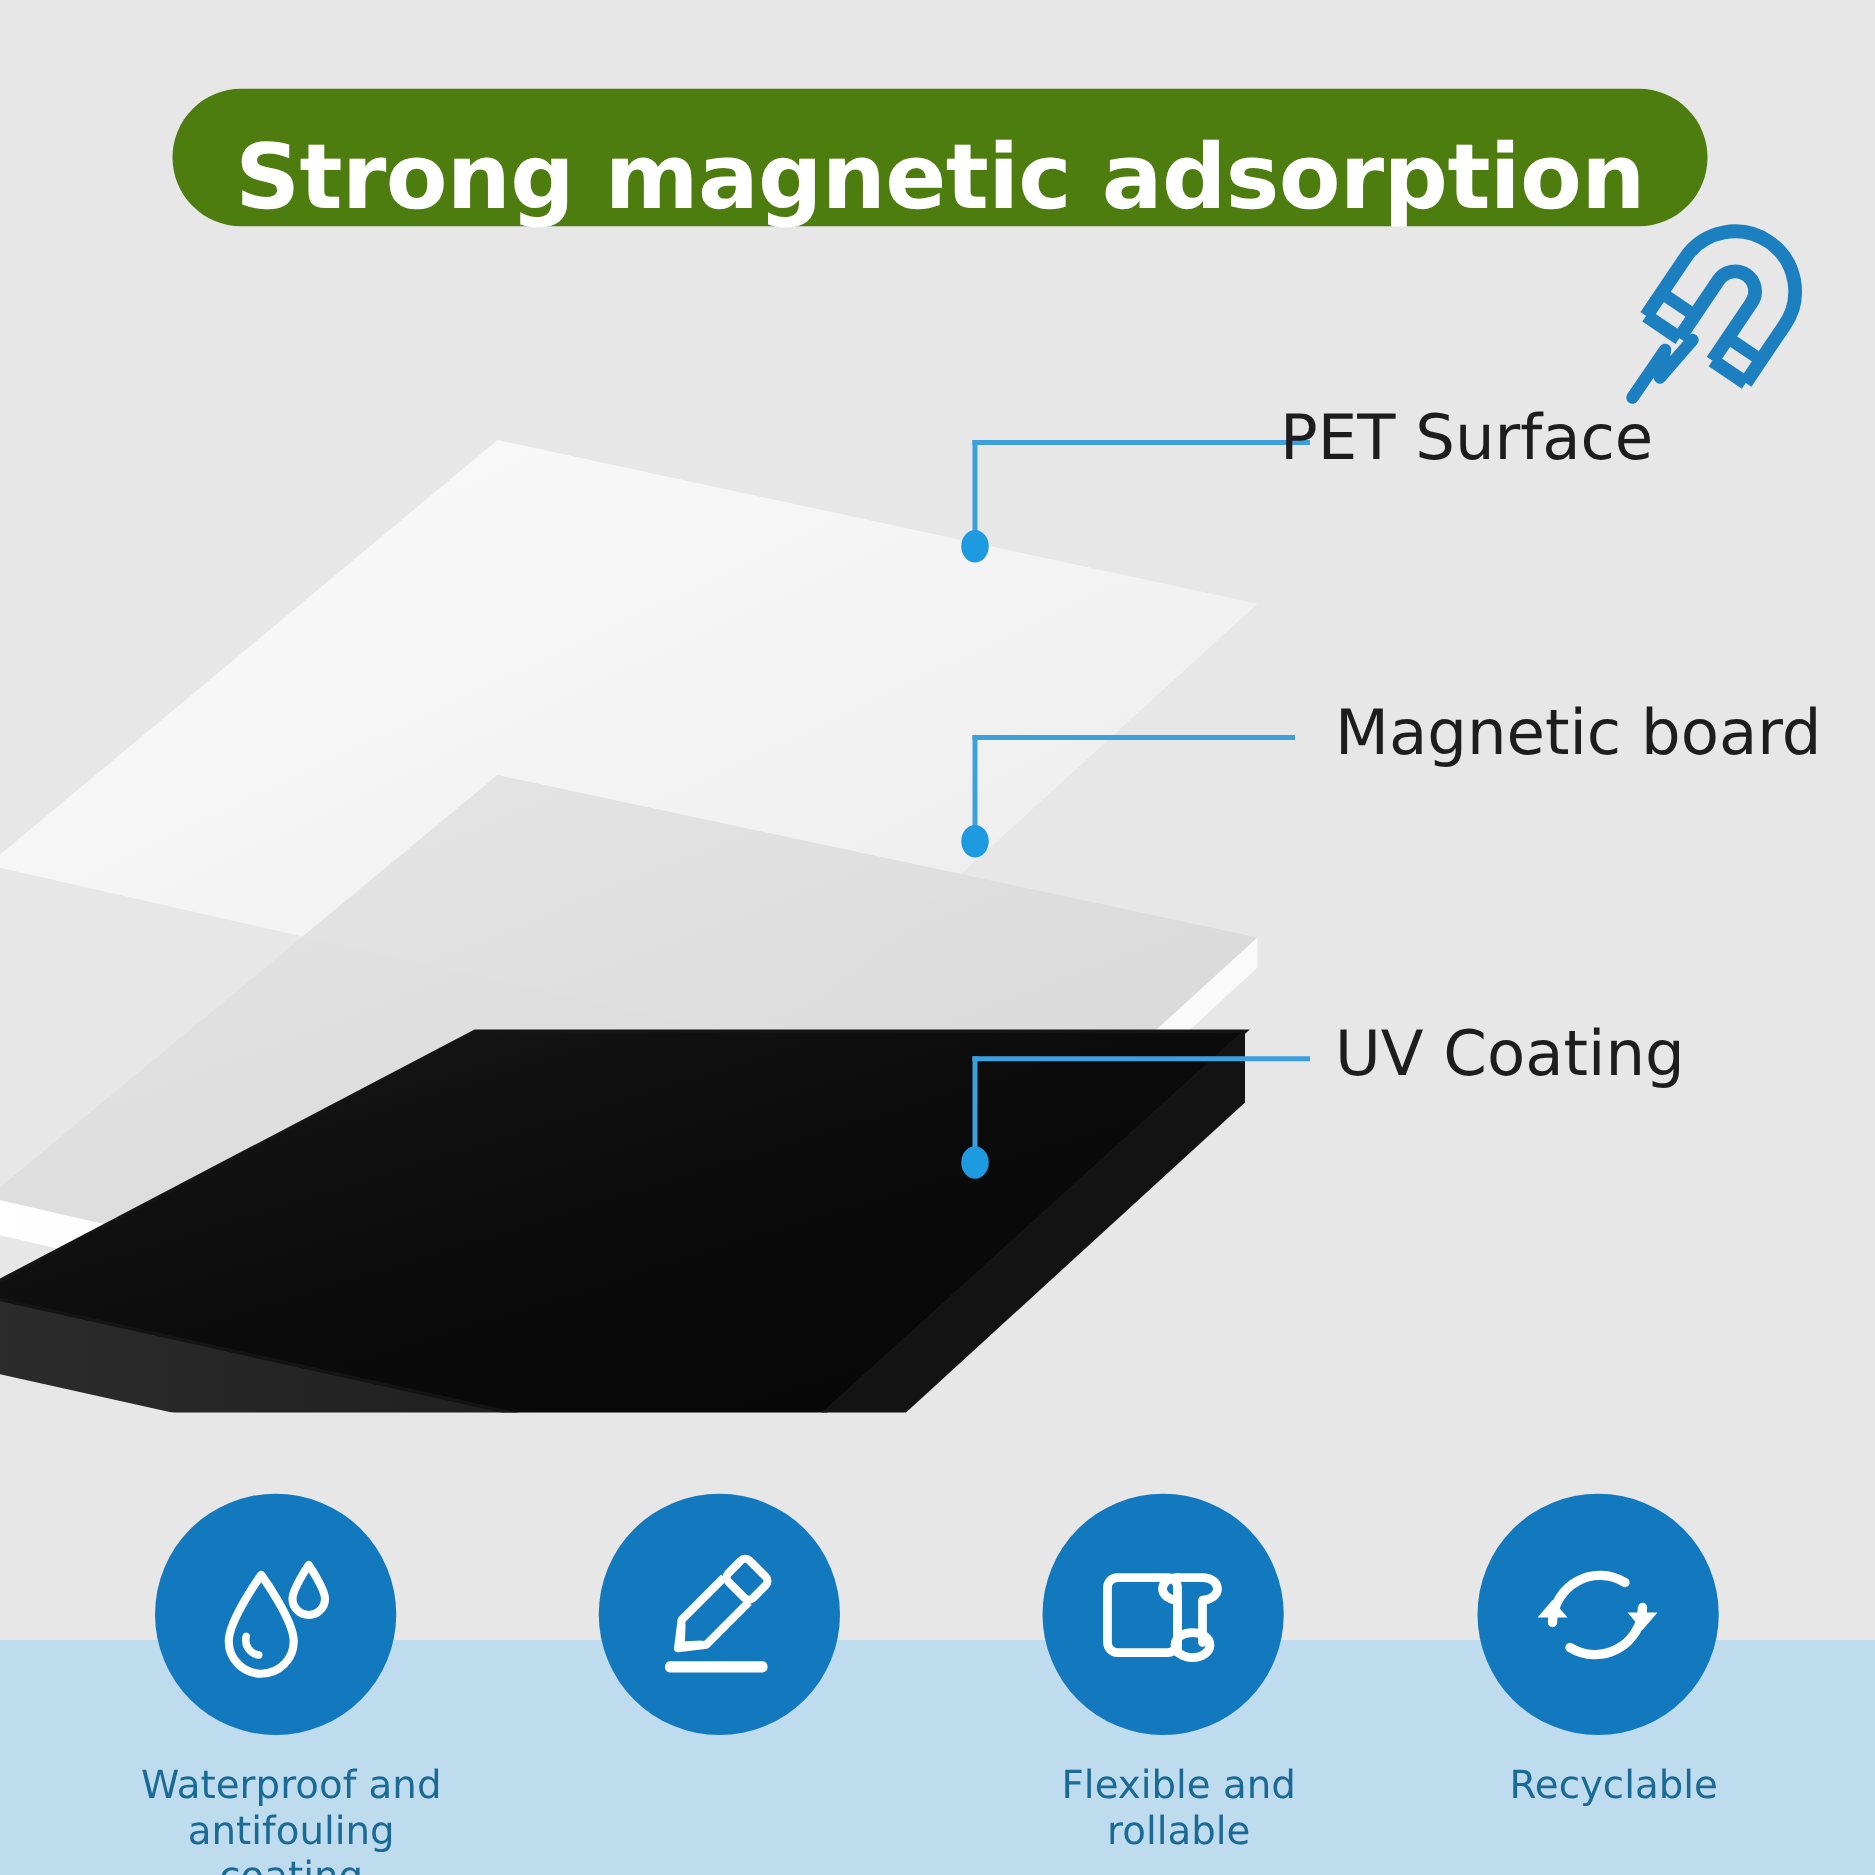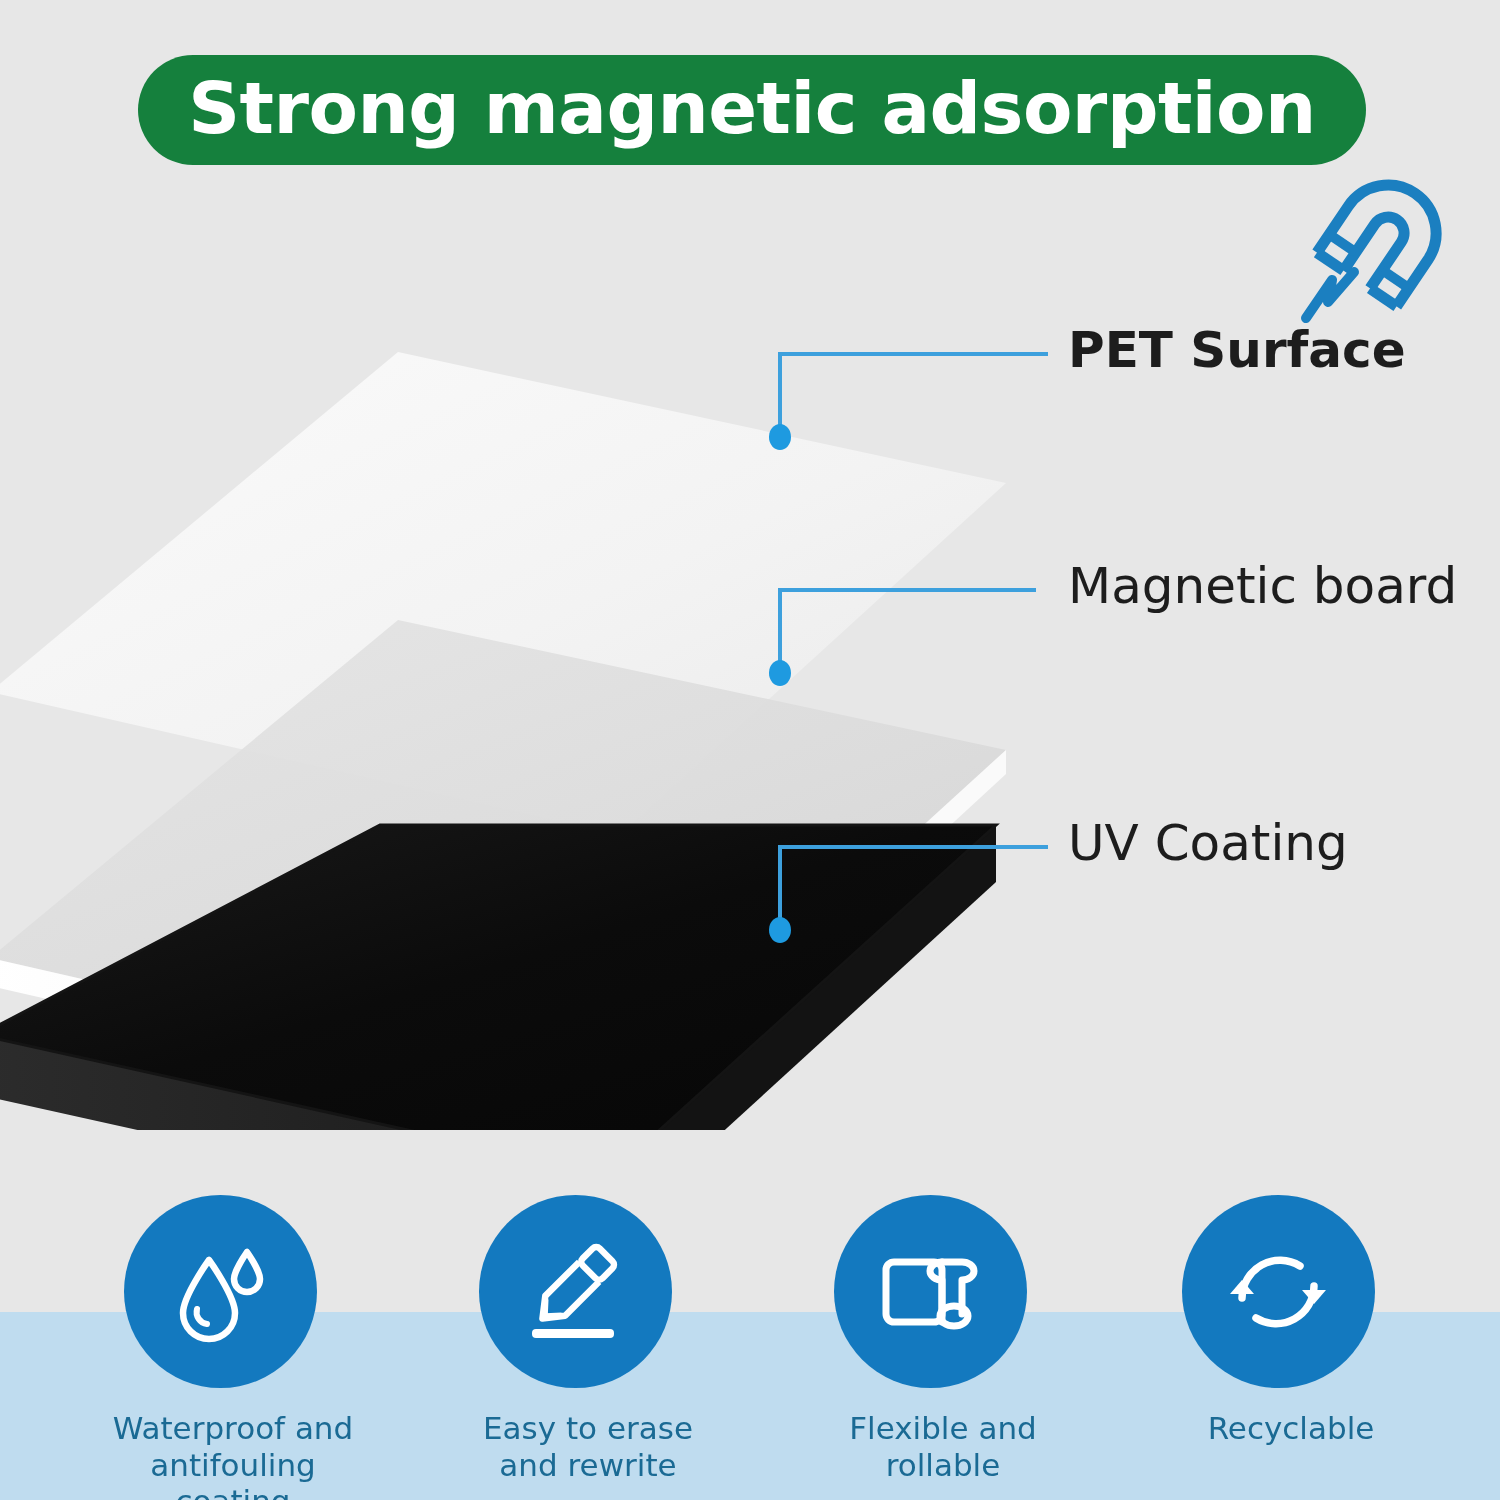--- a/index.html
+++ b/index.html
@@ -28,27 +28,27 @@
     top: 1312px;
     width: 1500px;
     height: 188px;
     background: #bfdcef;
   }
 
   
   .title-pill {
     position: absolute;
     left: 138px;
-    top: 55px;
+    top: 71px;
     width: 1228px;
     height: 110px;
-    background: #15803d;
+    background: #4d7c0f;
     border-radius: 56px;
     display: flex;
-    align-items: center;
+    align-items: flex-end;
     justify-content: center;
     box-sizing: border-box;
   }
   .title-text {
     color: #ffffff;
     font-family: "DejaVu Sans", sans-serif;
     font-weight: bold;
     font-size: 72px;
     letter-spacing: -0.5px;
     line-height: 1;
@@ -222,21 +222,21 @@
         <path d="M 380 495 L 996 495 L 610 845 L -20 705 Z" fill="none" stroke="#141414" stroke-width="3"></path>
       </g>
     </svg>
   </div>
 
   <div class="callout" style="left:778px; top:352px; width:300px; height:90px;">
     <div class="hline" style="left:0; top:0; width:270px;"></div>
     <div class="vline" style="left:0; top:0; height:78px;"></div>
     <div class="dot" style="top:72px;"></div>
   </div>
-  <div class="layer-label" style="left:1068px; top:325px;font-weight:bold;">PET Surface</div>
+  <div class="layer-label" style="left:1024px; top:325px;">PET Surface</div>
 
   <div class="callout" style="left:778px; top:588px; width:300px; height:90px;">
     <div class="hline" style="left:0; top:0; width:258px;"></div>
     <div class="vline" style="left:0; top:0; height:78px;"></div>
     <div class="dot" style="top:72px;"></div>
   </div>
   <div class="layer-label" style="left:1068px; top:561px;">Magnetic board</div>
 
   <div class="callout" style="left:778px; top:845px; width:300px; height:90px;">
     <div class="hline" style="left:0; top:0; width:270px;"></div>
@@ -267,22 +267,20 @@
           <svg width="112" height="112" viewBox="0 0 112 112">
             <g transform="rotate(45 56 50)">
               <rect x="42" y="6" width="28" height="24" rx="5" fill="none" stroke="#ffffff" stroke-width="6.5"></rect>
               <path d="M 42 30 L 42 78 L 56 96 L 70 78 L 70 30" fill="none" stroke="#ffffff" stroke-width="6.5" stroke-linejoin="round"></path>
               <path d="M 45 80 L 56 92 L 67 80" fill="none" stroke="#ffffff" stroke-width="5" stroke-linejoin="round"></path>
             </g>
             <rect x="13" y="93" width="82" height="9" rx="4" fill="#ffffff"></rect>
           </svg>
         </span>
       </div>
-      <div class="feature-caption">Easy to erase
-and rewrite</div>
     </div>
 
     <div class="feature" style="left:1130px;">
       <div class="feature-circle">
         <span>
           <svg width="112" height="112" viewBox="0 0 112 112">
             <path d="M 20 62 A 38 38 0 0 1 78 30" fill="none" stroke="#ffffff" stroke-width="7.5" stroke-linecap="round"></path>
             <path d="M 92 50 A 38 38 0 0 1 34 82" fill="none" stroke="#ffffff" stroke-width="7.5" stroke-linecap="round"></path>
             <path d="M 8 58 L 20 44 L 32 58 Z" fill="#ffffff"></path>
             <path d="M 104 54 L 92 68 L 80 54 Z" fill="#ffffff"></path>

